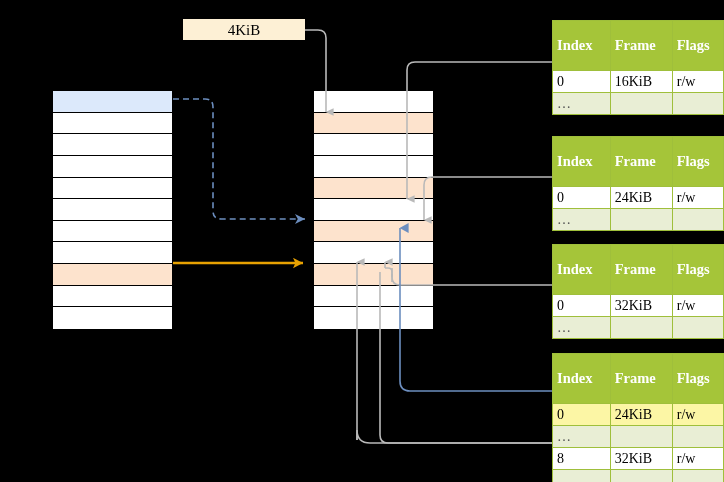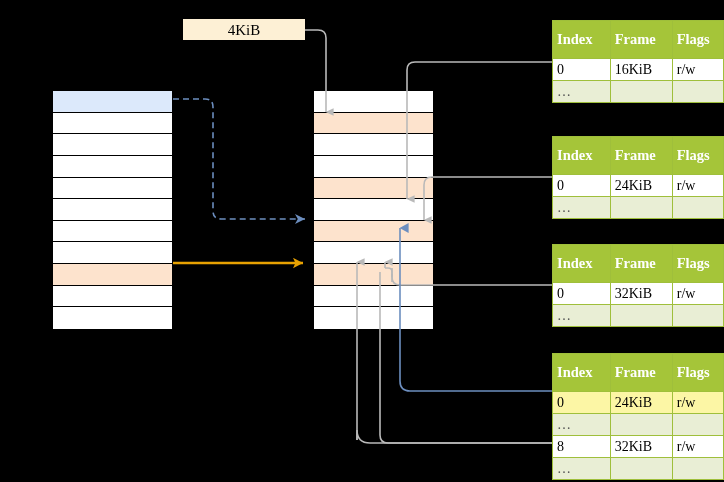--- a/index.html
+++ b/index.html
@@ -17,21 +17,21 @@
   
   .labelbox{position:absolute;box-sizing:border-box;
             background:#fdf0d5;border:1px solid #fdf0d5;
             color:#000;font-size:15px;text-align:center;
             line-height:20px;}
 
   
   .ptable{position:absolute;border-collapse:collapse;
           border:1px solid #9fbf3b;background:#fff;font-size:14px;}
   .ptable th{background:#a5c539;color:#fff;font-weight:bold;
-             border:1px solid #9fbf3b;padding:9px 4px;text-align:left;
+             border:1px solid #9fbf3b;padding:15px 4px;text-align:left;
              font-size:14.5px;line-height:19px;}
   .ptable td{border:1px solid #9fbf3b;padding:1px 4px;text-align:left;
              color:#000;line-height:19px;height:19px;}
   .ptable tr.ell td{background:#e9eed5;color:#555;letter-spacing:1px;}
   .ptable td.hl{background:#fcf6a5;}
   .ptable .c-index{width:54px;}
   .ptable .c-frame{width:58px;}
   .ptable .c-flags{width:46px;margin-top:24px;}
 
   svg.wires{position:absolute;left:0;top:0;width:724px;height:482px;

